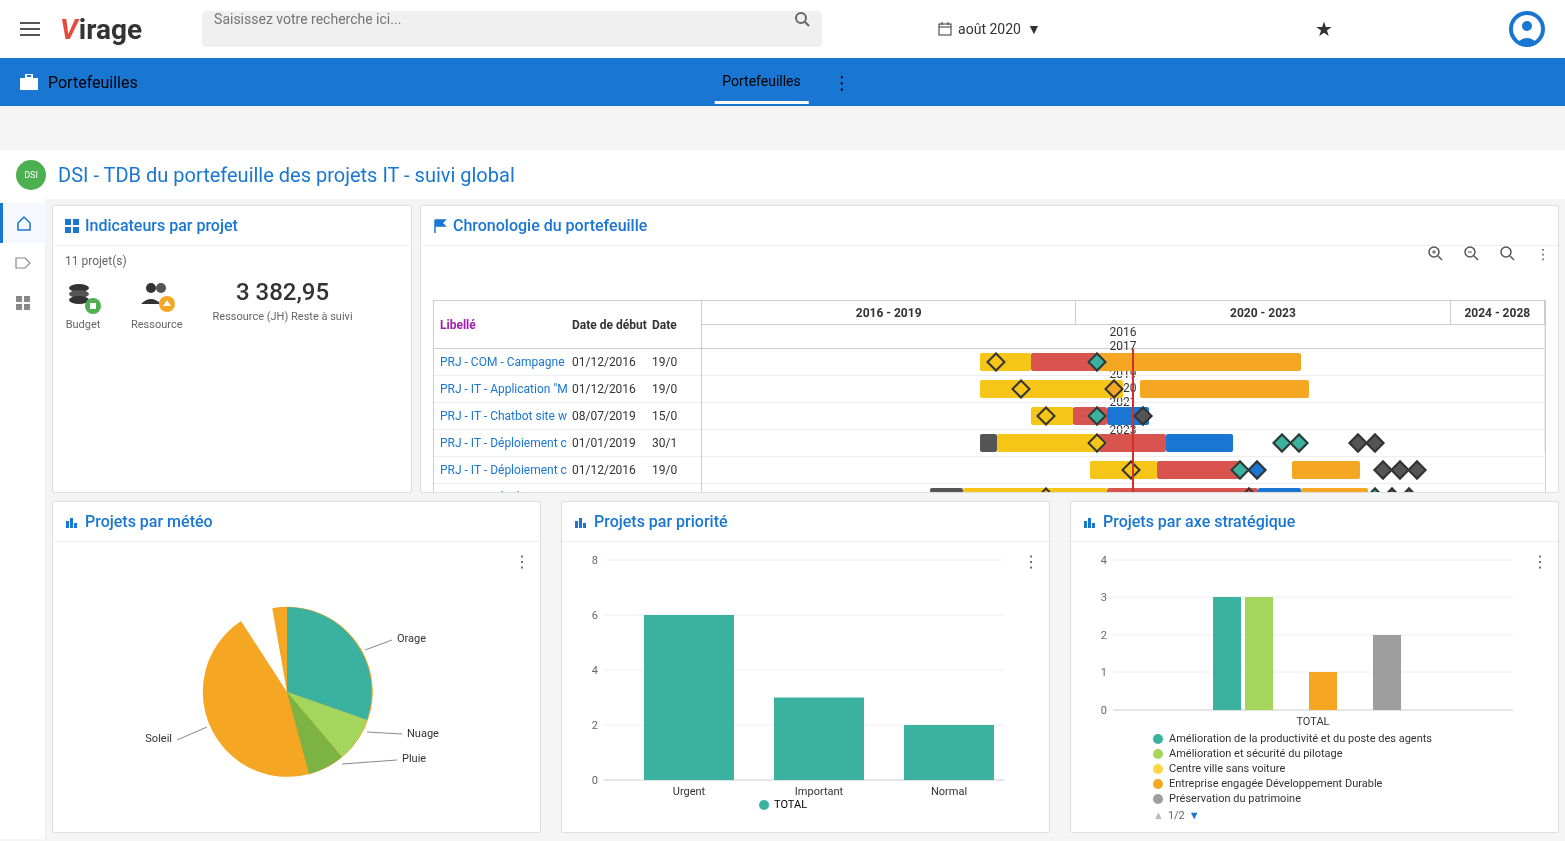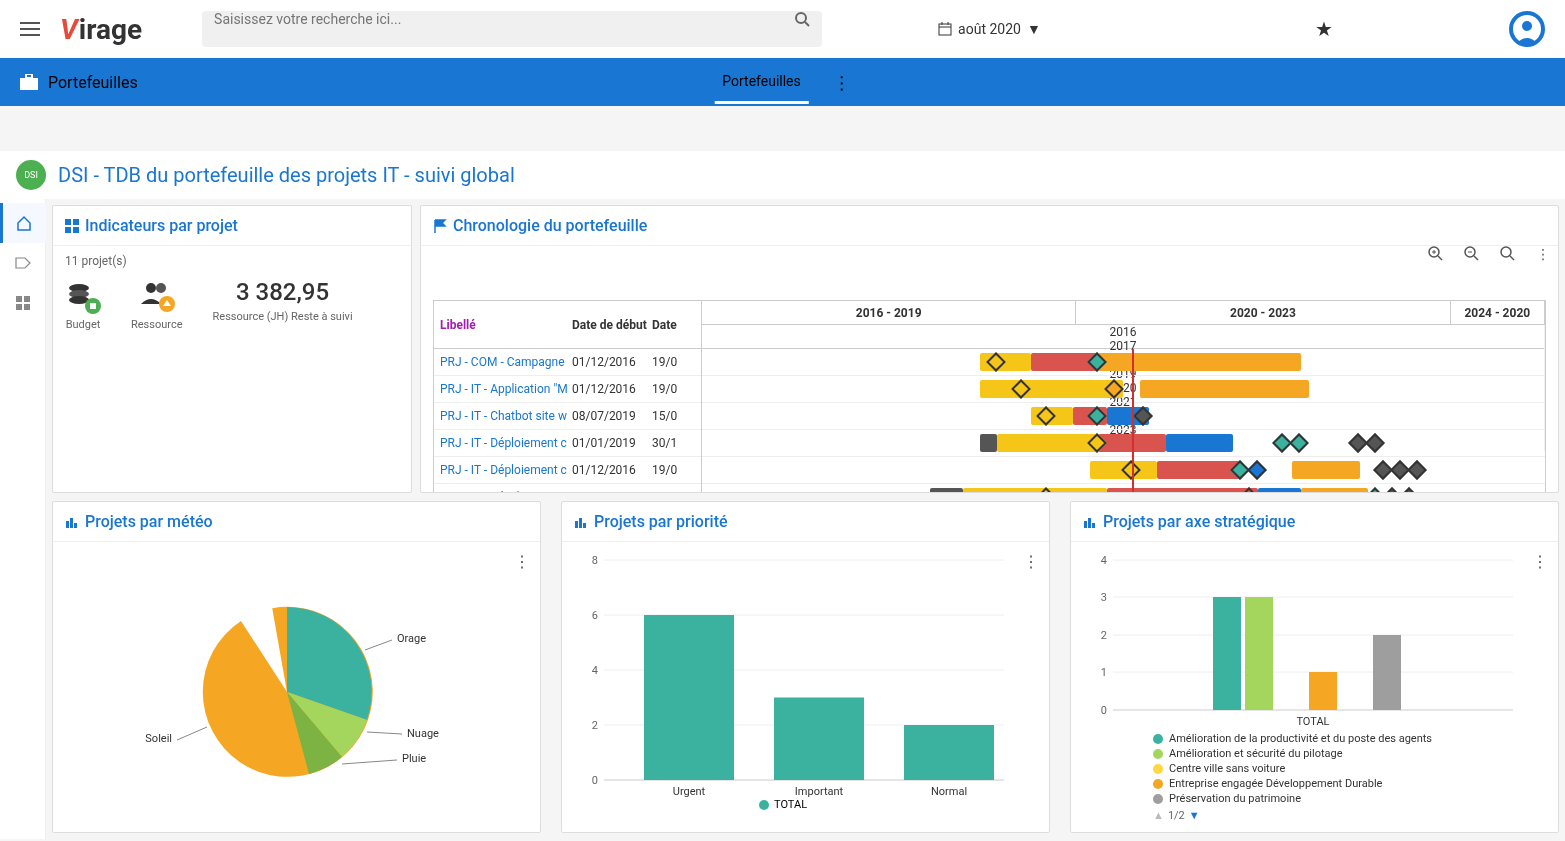--- a/index.html
+++ b/index.html
@@ -277,21 +277,21 @@
                     <div class="gt-c1">PRJ - IT - Développemen</div>
                     <div class="gt-c2">01/07/2018</div>
                     <div class="gt-c3">11/0</div>
                   </div>
                 </div>
             </div>
             <div class="gt-right">
               <div class="gt-year-hdr">
                 <div class="gt-year-group" style="width:44.4%">2016 - 2019</div>
                 <div class="gt-year-group" style="width:44.4%">2020 - 2023</div>
-                <div class="gt-year-group" style="width:11.2%">2024 - 2020</div>
+                <div class="gt-year-group" style="width:11.2%">2024 - 2028</div>
               </div>
               <div class="gt-years" id="gt-years">
                   <div class="gt-year">2016</div>
                   <div class="gt-year">2017</div>
                   <div class="gt-year">2010</div>
                   <div class="gt-year">2019</div>
                   <div class="gt-year">2020</div>
                   <div class="gt-year">2021</div>
                   <div class="gt-year">2022</div>
                   <div class="gt-year">2023</div>

